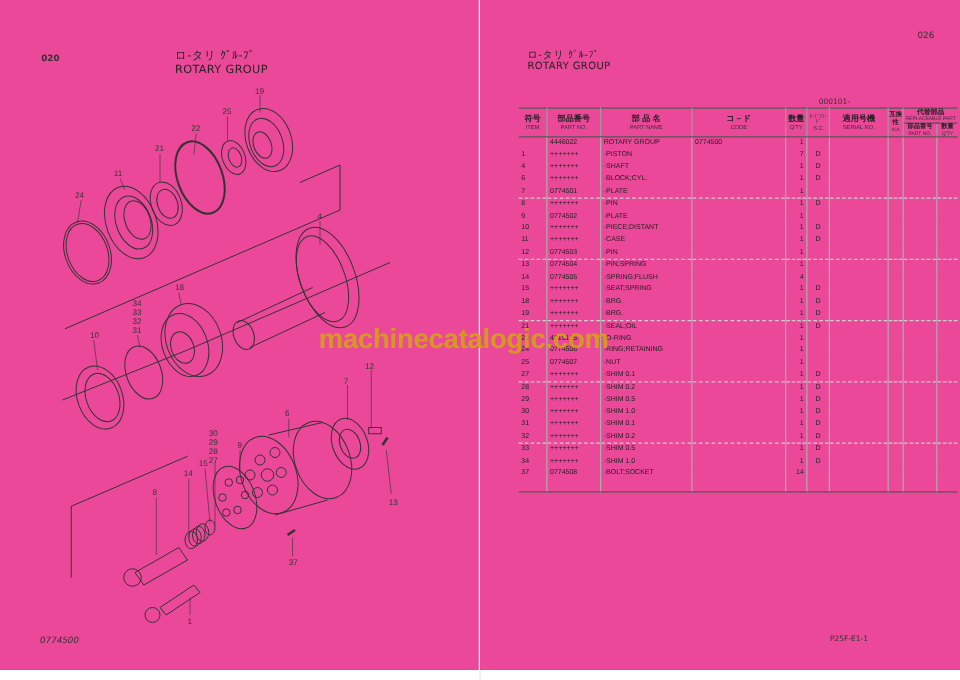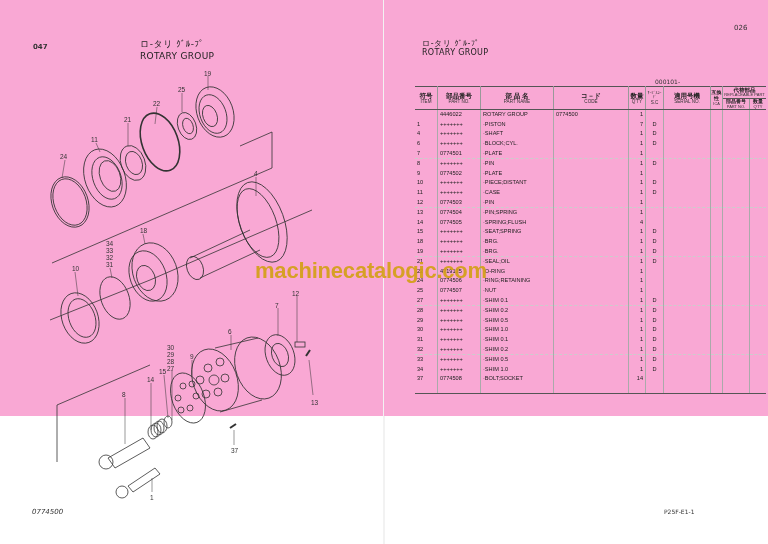--- a/index.html
+++ b/index.html
@@ -1,18 +1,18 @@
 <!DOCTYPE html>
 <html><head>
 <meta charset="utf-8">
 <style>
   html, body { margin: 0; padding: 0; background: #ffffff; }
   body { width: 768px; height: 544px; position: relative; overflow: hidden;
          font-family: "DejaVu Sans", sans-serif; color: #222; }
-  .page { position: absolute; top: 0; height: 416px; background: #f9a8d4; }
+  .page { position: absolute; top: 0; height: 536px; background: #ec4899; }
   .left-page { left: 0; width: 384px; }
   .right-page { left: 384px; width: 384px; }
   .gutter { position: absolute; left: 383px; top: 0; width: 2px; height: 544px; background: #f2f2f2; }
   .page-num { position: absolute; font-size: 7px; font-weight: bold; color: #333; }
   .title-jp { position: absolute; font-size: 9px; color: #222; letter-spacing: 0.5px; }
   .title-en { position: absolute; font-size: 9px; color: #222; letter-spacing: 0.3px; }
   .fig-code { position: absolute; font-size: 7px; font-style: italic; color: #333; }
   .callout { position: absolute; font-size: 6.5px; color: #333; font-family: "Liberation Sans", sans-serif; }
   .diagram { position: absolute; left: 0; top: 0; width: 384px; height: 544px; }
   .watermark { position: absolute; left: 255px; top: 258px; font-family: "Liberation Sans", sans-serif;
@@ -41,21 +41,21 @@
   .c-serial { width: 42px; }
   .c-ica { width: 7px; }
   .c-rpart { width: 22px; }
   .c-rqty { width: 12px; }
   .filler td { height: 124px; }
 </style>
 </head>
 <body>
 
 <div class="page left-page">
-  <div class="page-num" style="left:33px; top:43px;">047</div>
+  <div class="page-num" style="left:33px; top:43px;">020</div>
   <div class="title-jp" style="left:140px; top:38px;">ロ-タリ ｸﾞﾙ-ﾌﾟ</div>
   <div class="title-en" style="left:140px; top:51px;">ROTARY GROUP</div>
 
   <svg class="diagram" viewBox="0 0 384 544">
     <g fill="none" stroke="#333" stroke-width="0.8">
 
       <polyline points="52,263 272,168 272,132 240,146"></polyline>
 
       <g>
         <ellipse cx="70" cy="202" rx="18" ry="26" transform="rotate(-20 70 202)"></ellipse>

